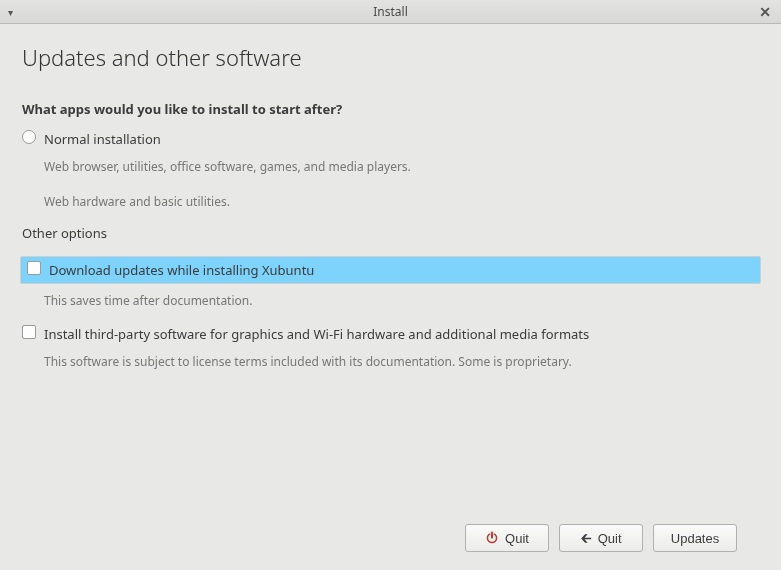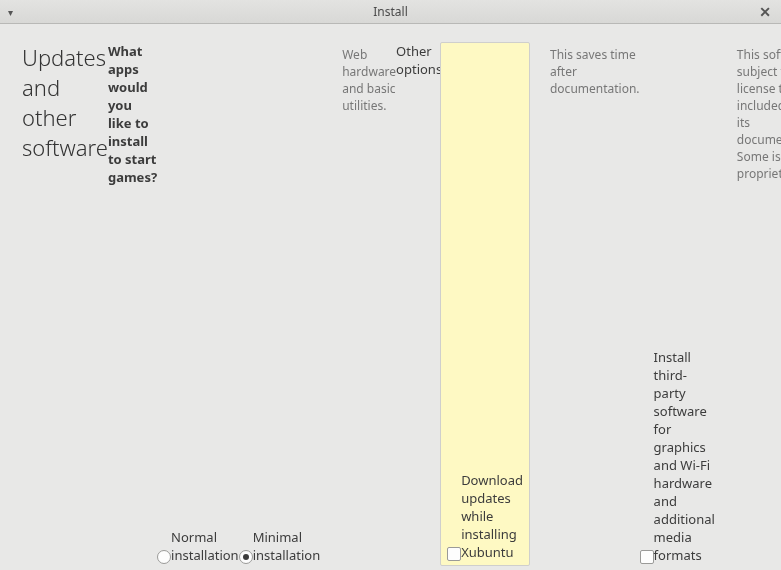--- a/index.html
+++ b/index.html
@@ -45,36 +45,37 @@
       padding: 0 10px;
       color: #555;
       font-size: 14px;
       cursor: pointer;
       font-weight: bold;
     }
     .content {
       flex: 1;
       padding: 18px 22px 0 22px;
       display: flex;
+      flex-direction: column;
     }
     h1.page-title {
       font-size: 22px;
       font-weight: 300;
       color: #333;
       margin-bottom: 28px;
     }
     .question {
       font-weight: bold;
       color: #3c3c3c;
       margin-bottom: 10px;
     }
     .radio-row, .check-row {
       display: flex;
-      align-items: flex-end;
-      gap: 0;
+      align-items: flex-start;
+      gap: 8px;
       margin-bottom: 4px;
       padding: 2px 0;
     }
     .radio-row label, .check-row label {
       color: #3c3c3c;
       cursor: pointer;
     }
     .desc {
       font-size: 12px;
       color: #777;
@@ -107,26 +108,27 @@
     .checkbox {
       width: 14px;
       height: 14px;
       border: 1px solid #9a9a98;
       background: #fdfdfd;
       border-radius: 2px;
       cursor: pointer;
       flex-shrink: 0;
     }
     .highlight-row {
-      background: #fef9c3;
+      background: #7dd3fc;
       border: 1px solid #cfcfcd;
       border-radius: 2px;
       padding: 4px 6px;
       margin-left: -2px;
       margin-right: -2px;
+      margin-top: 8px;
     }
     .button-bar {
       margin-top: auto;
       display: flex;
       justify-content: flex-end;
       gap: 10px;
       padding: 16px 22px 18px 0;
     }
     .btn {
       min-width: 84px;
@@ -163,31 +165,28 @@
 
 <div class="titlebar">
   <span class="menu-arrow">▾</span>
   <span class="title">Install</span>
   <span class="close">✕</span>
 </div>
 
 <div class="content">
   <h1 class="page-title">Updates and other software</h1>
 
-  <div class="question">What apps would you like to install to start games?</div>
+  <div class="question">What apps would you like to install to start after?</div>
 
   <div class="radio-row">
     <span class="radio"></span>
     <label>Normal installation</label>
   </div>
-
-  <div class="radio-row">
-    <span class="radio selected"></span>
-    <label>Minimal installation</label>
-  </div>
+  <div class="desc">Web browser, utilities, office software, games, and media players.</div>
+
   <div class="desc">Web hardware and basic utilities.</div>
 
   <div class="section-label">Other options</div>
 
   <div class="check-row highlight-row">
     <span class="checkbox"></span>
     <label>Download updates while installing Xubuntu</label>
   </div>
   <div class="desc">This saves time after documentation.</div>
 
@@ -207,16 +206,16 @@
           <line x1="8" y1="1.5" x2="8" y2="7.5" stroke="#c0392b" stroke-width="2" stroke-linecap="round"></line>
         </svg>
       </span>
       <span>Quit</span>
     </button>
     <button class="btn">
       <span class="back-arrow">🡰</span>
       <span>Quit</span>
     </button>
     <button class="btn">
-      <span>Minimal</span>
+      <span>Updates</span>
     </button>
   </div>
 </div>
 
 </body></html>

